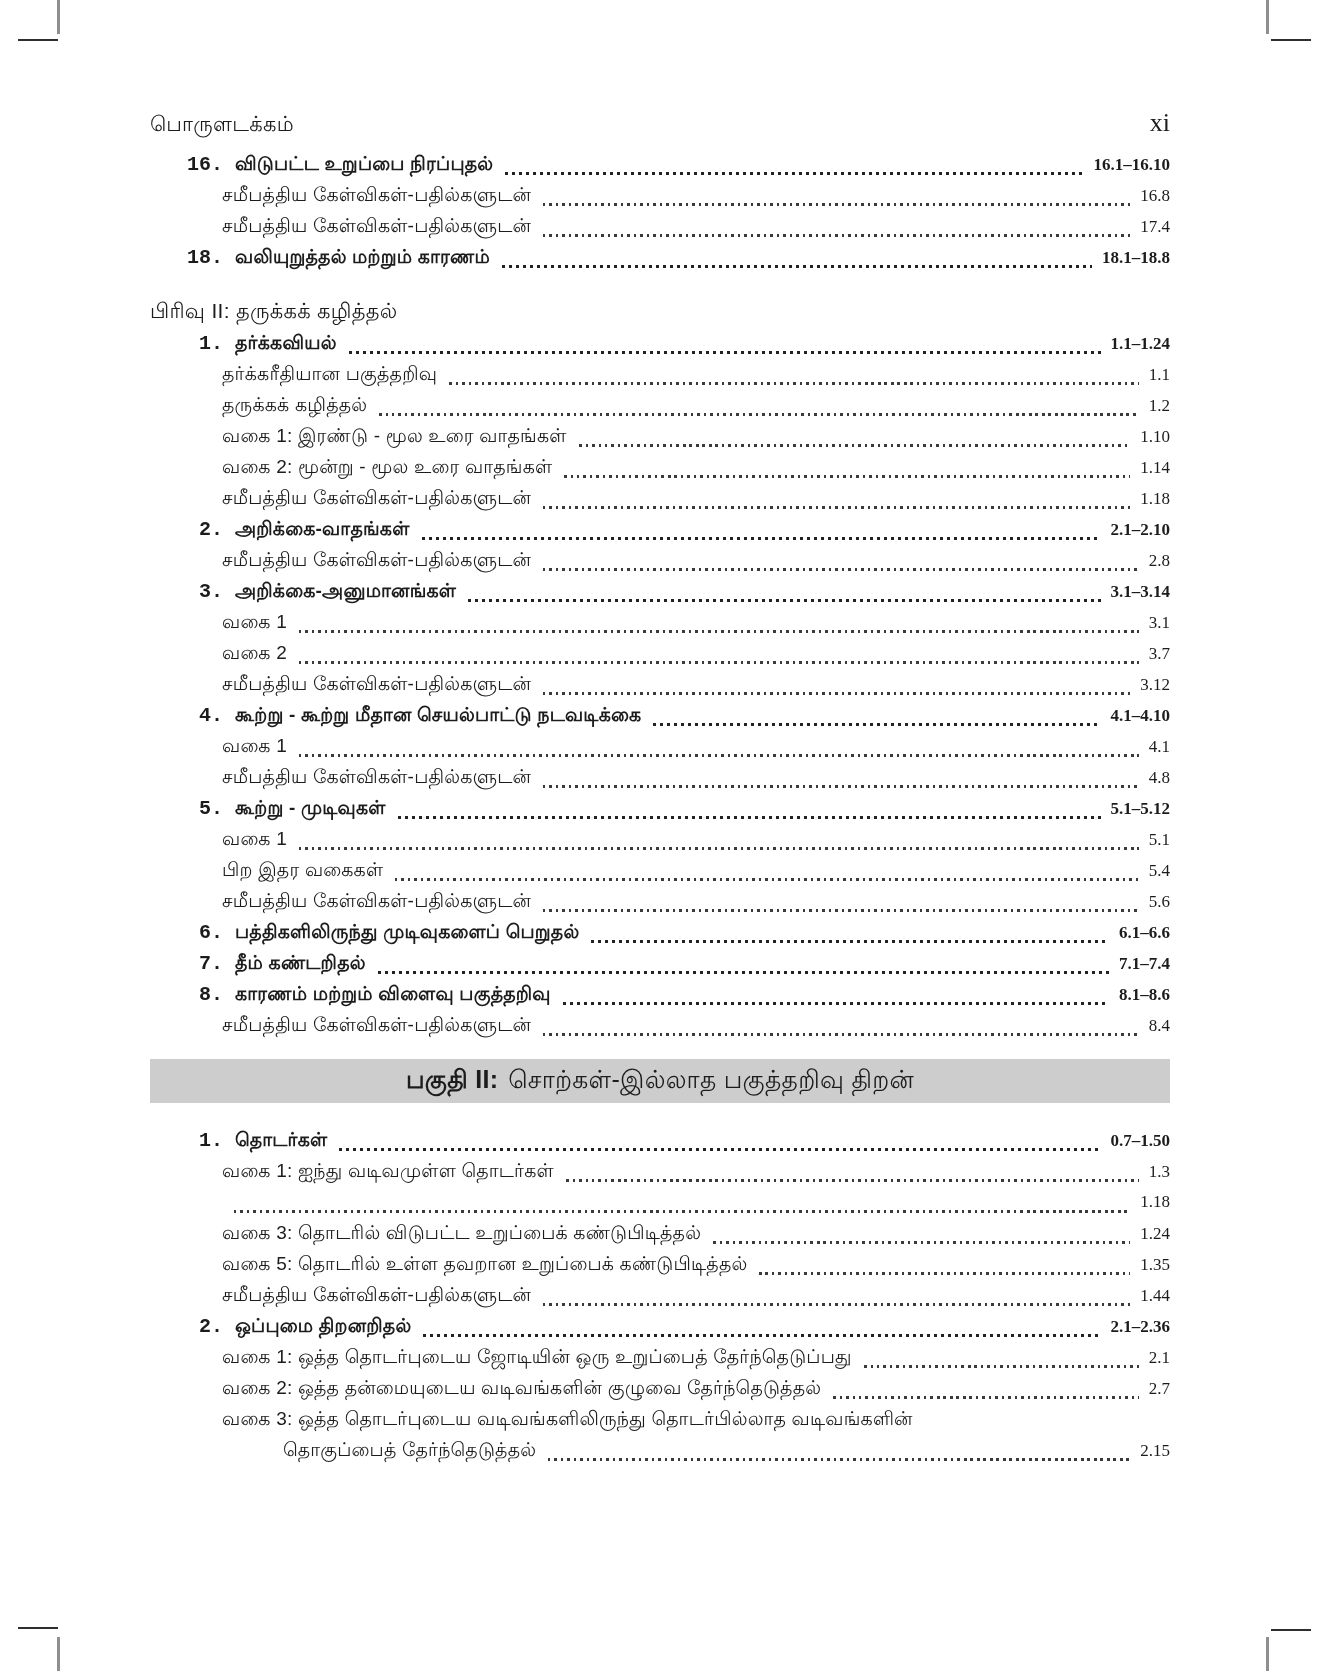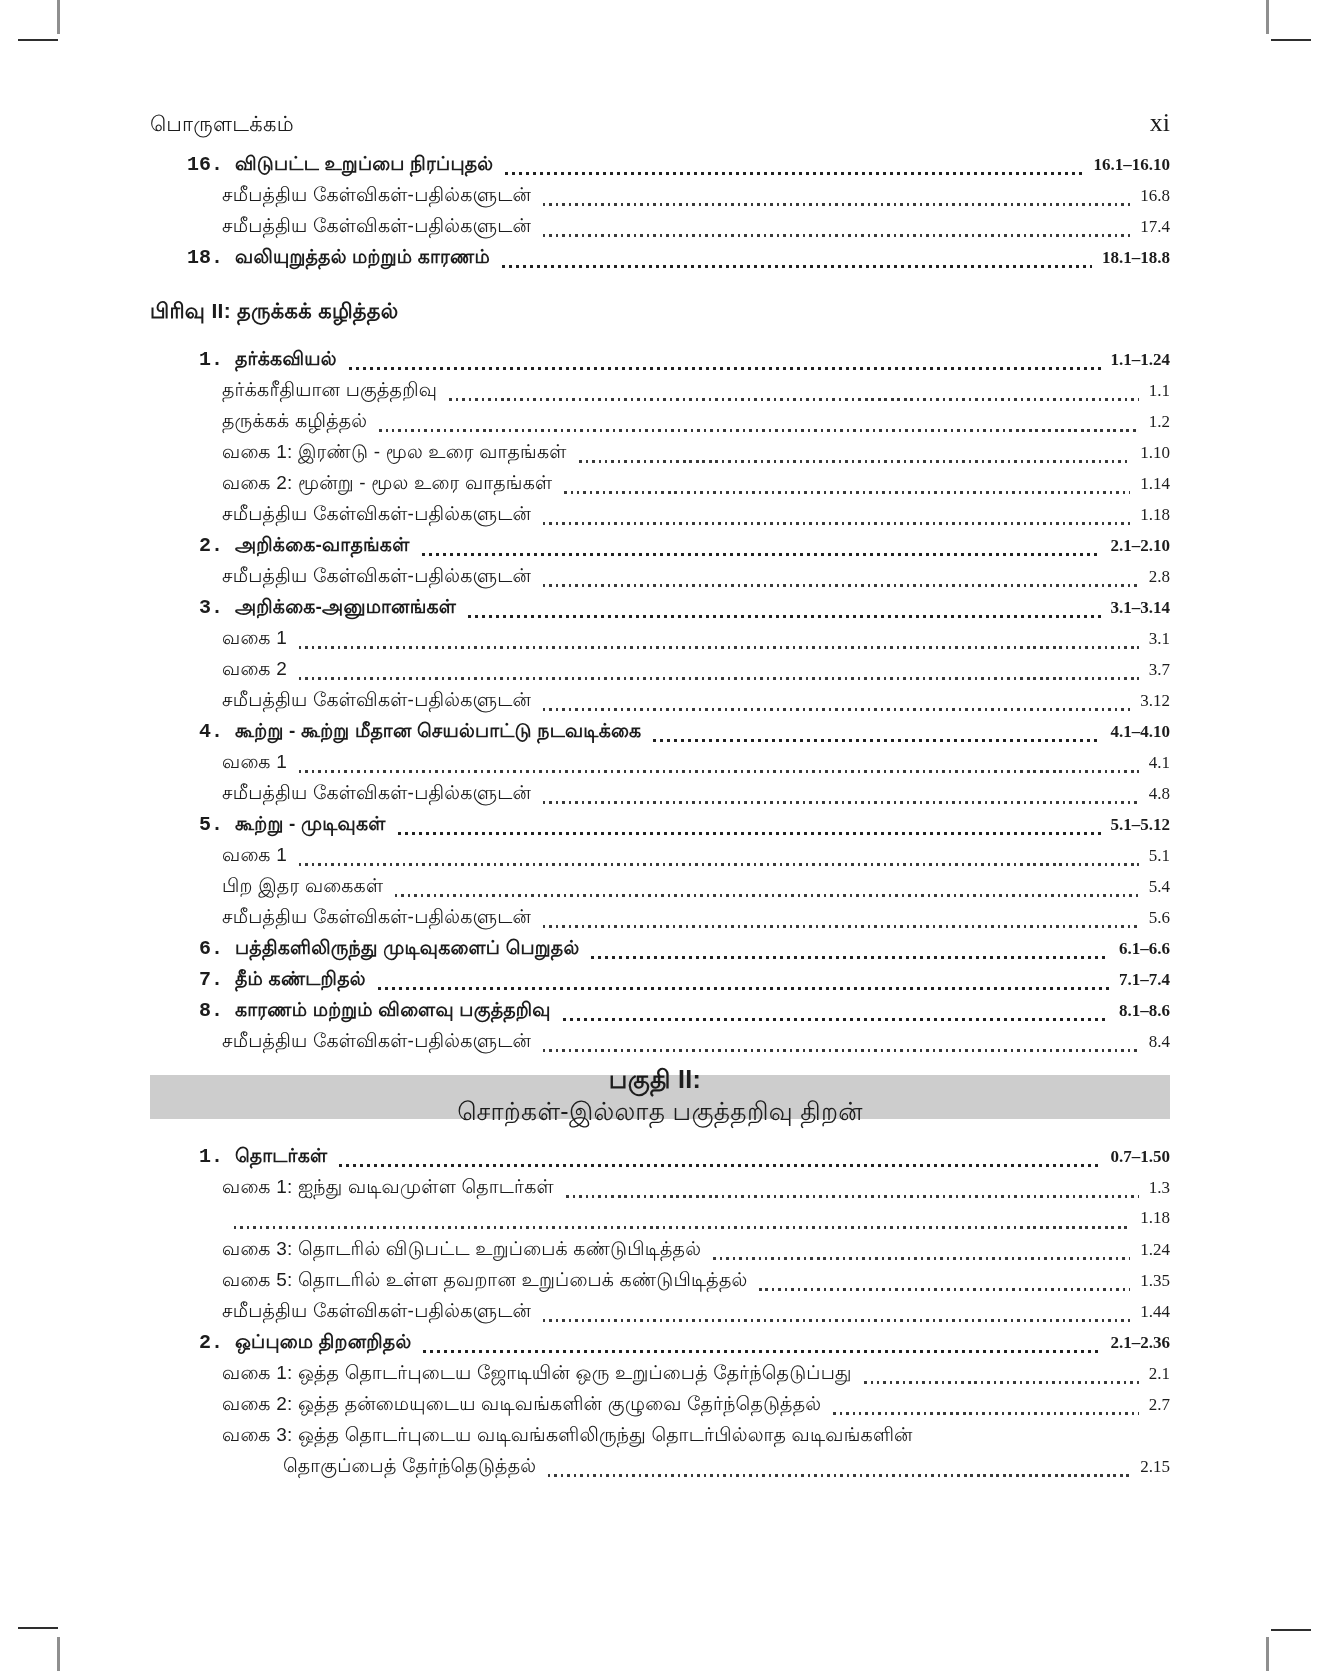--- a/index.html
+++ b/index.html
@@ -43,27 +43,27 @@
     flex:1;height:3px;align-self:flex-end;margin:0 10px 7px 12px;
     background-image:repeating-linear-gradient(to right,#3a3a3a 0 2.5px,transparent 2.5px 6.5px);
   }
   .row.main .leader{
     background-image:repeating-linear-gradient(to right,#222 0 3px,transparent 3px 7px);
   }
   .pg{flex:none;font-family:"Liberation Serif", serif;font-size:17px;text-align:center;}
   .row.main .pg{font-weight:bold;}
 
   .sec-heading{
-    font-weight:bold;font-size:21px;letter-spacing:.3px;
-    margin:24px 0 20px 0;
+    font-weight:normal;font-size:21px;letter-spacing:.3px;
+    margin:24px 0 4px 0;
   }
   .banner{
     background:#cdcdcd;height:44px;margin:16px 0 24px 0;
     display:flex;align-items:center;justify-content:center;
-    font-size:25px;letter-spacing:.3px;flex-direction:column;
+    font-size:25px;letter-spacing:.3px;
   }
   .banner .prefix{font-weight:bold;margin-right:10px;}
 </style>
 </head>
 <body>
 
 <div class="sheet">
   <div class="cm v tl-v"></div>
   <div class="cm h tl-h"></div>
   <div class="cm v tr-v"></div>

